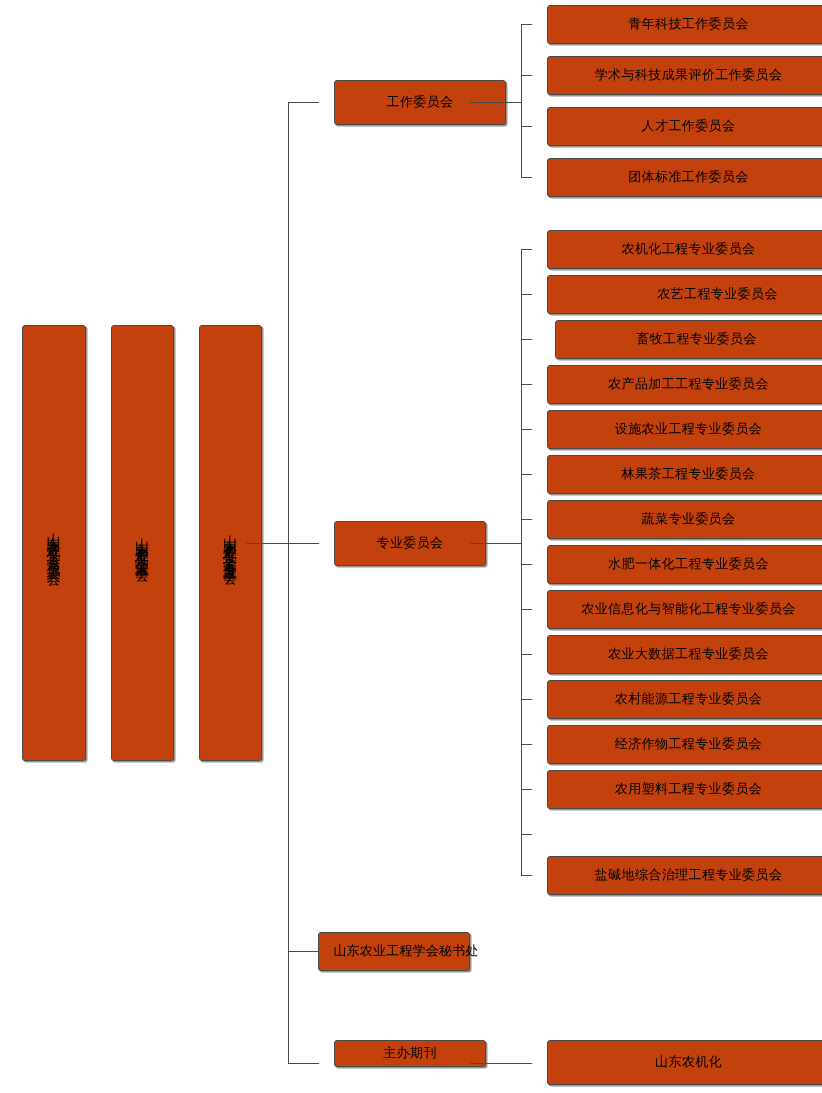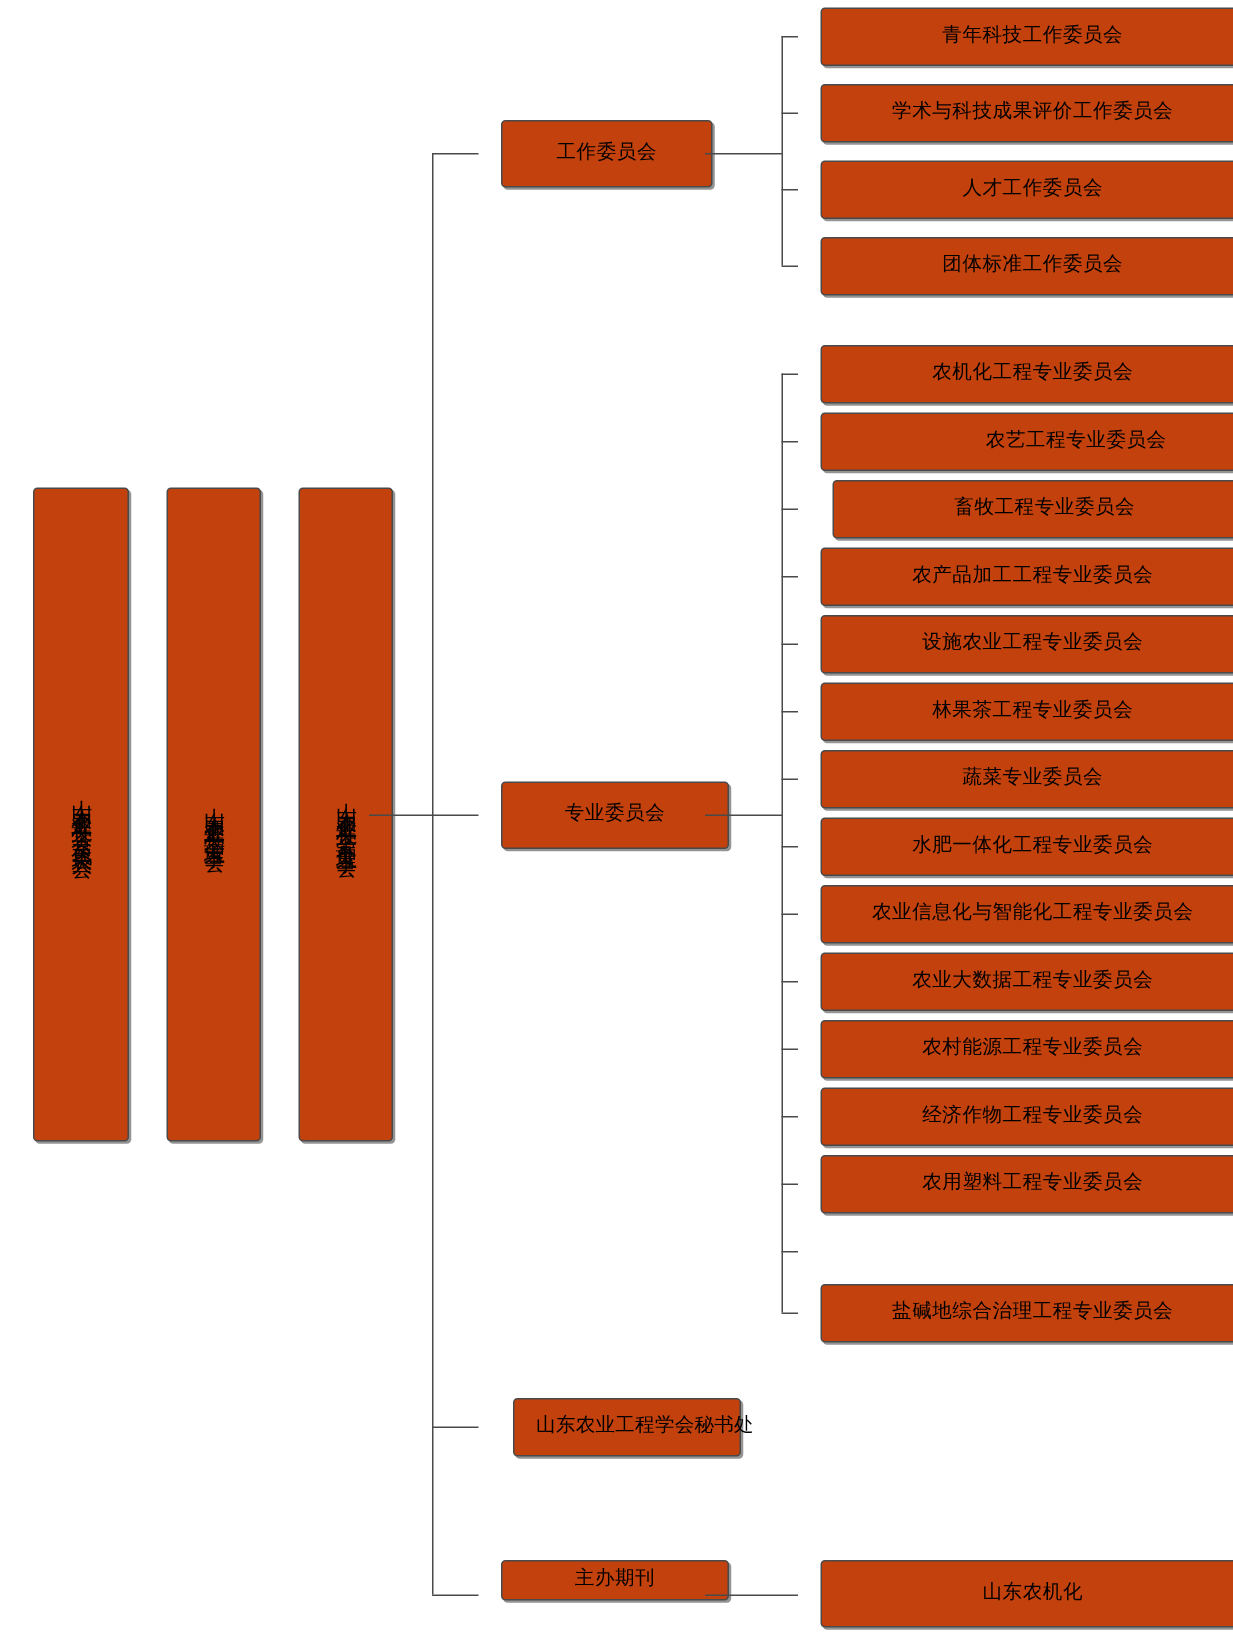--- a/index.html
+++ b/index.html
@@ -73,21 +73,21 @@
   <div class="node vertical" style="left:183px; top:325px; width:63px; height:436px;">
     <span>山东农业工程学会常务理事会</span>
   </div>
 
   <div class="line h" style="left:246px; top:543px; width:43px;"></div>
 
   <div class="line v" style="left:288px; top:102px; height:961px;"></div>
 
   <div class="line h" style="left:288px; top:102px; width:31px;"></div>
 
-  <div class="node level-1" style="left:318px; top:80px; width:141px; height:45px;">
+  <div class="node level-1" style="left:318px; top:80px; width:172px; height:45px;">
     <span>工作委员会</span>
   </div>
 
   <div class="line h" style="left:470px; top:102px; width:52px;"></div>
   <div class="line v" style="left:521px; top:24px; height:153px;"></div>
 
   <div class="line h" style="left:521px; top:24px; width:11px;"></div>
   <div class="line h" style="left:521px; top:75px; width:11px;"></div>
   <div class="line h" style="left:521px; top:126px; width:11px;"></div>
   <div class="line h" style="left:521px; top:177px; width:11px;"></div>
@@ -168,21 +168,21 @@
   </div>
   <div class="node leaf" style="left:531px; top:770px; width:283px; height:39px;text-align:center;">
     <span>农用塑料工程专业委员会</span>
   </div>
   <div class="node leaf" style="left:531px; top:856px; width:283px; height:39px;">
     <span>盐碱地综合治理工程专业委员会</span>
   </div>
 
   <div class="line h" style="left:288px; top:951px; width:31px;"></div>
 
-  <div class="node secretariat" style="left:326px; top:932px; width:152px; height:39px;padding-left:24px;">
+  <div class="node secretariat" style="left:302px; top:932px; width:152px; height:39px;padding-left:24px;">
     <span>山东农业工程学会秘书处</span>
   </div>
 
   <div class="line h" style="left:288px; top:1063px; width:31px;"></div>
 
   <div class="node level-1" style="left:318px; top:1040px; width:152px; height:27px;">
     <span>主办期刊</span>
   </div>
 
   <div class="line h" style="left:470px; top:1063px; width:62px;"></div>

